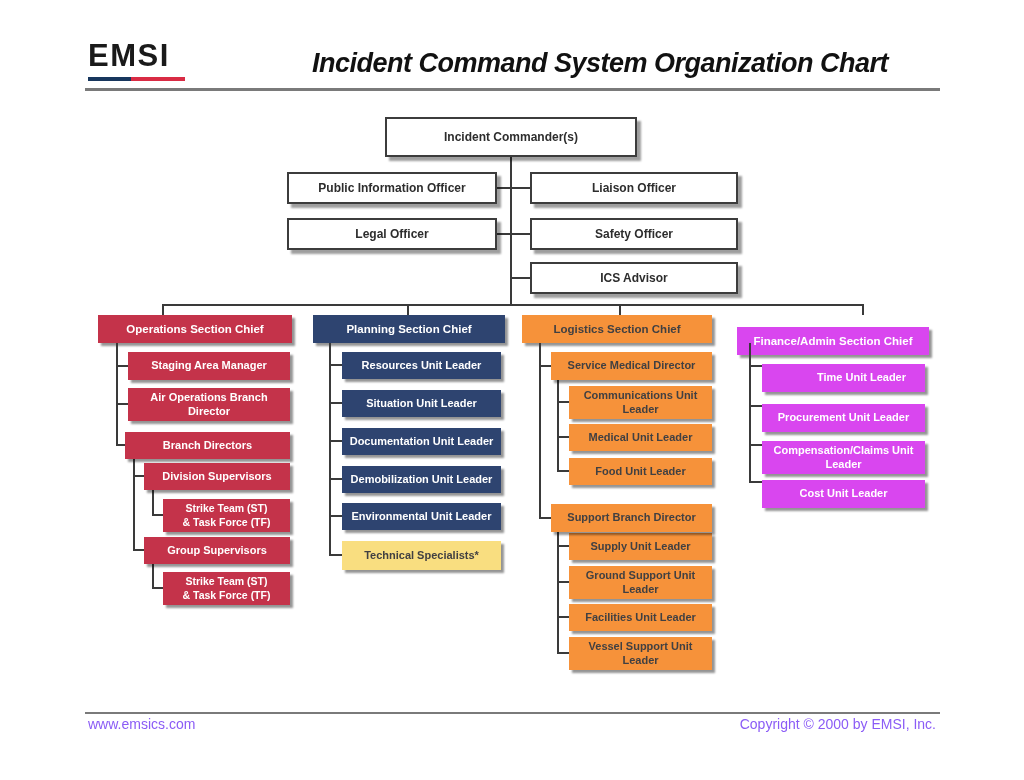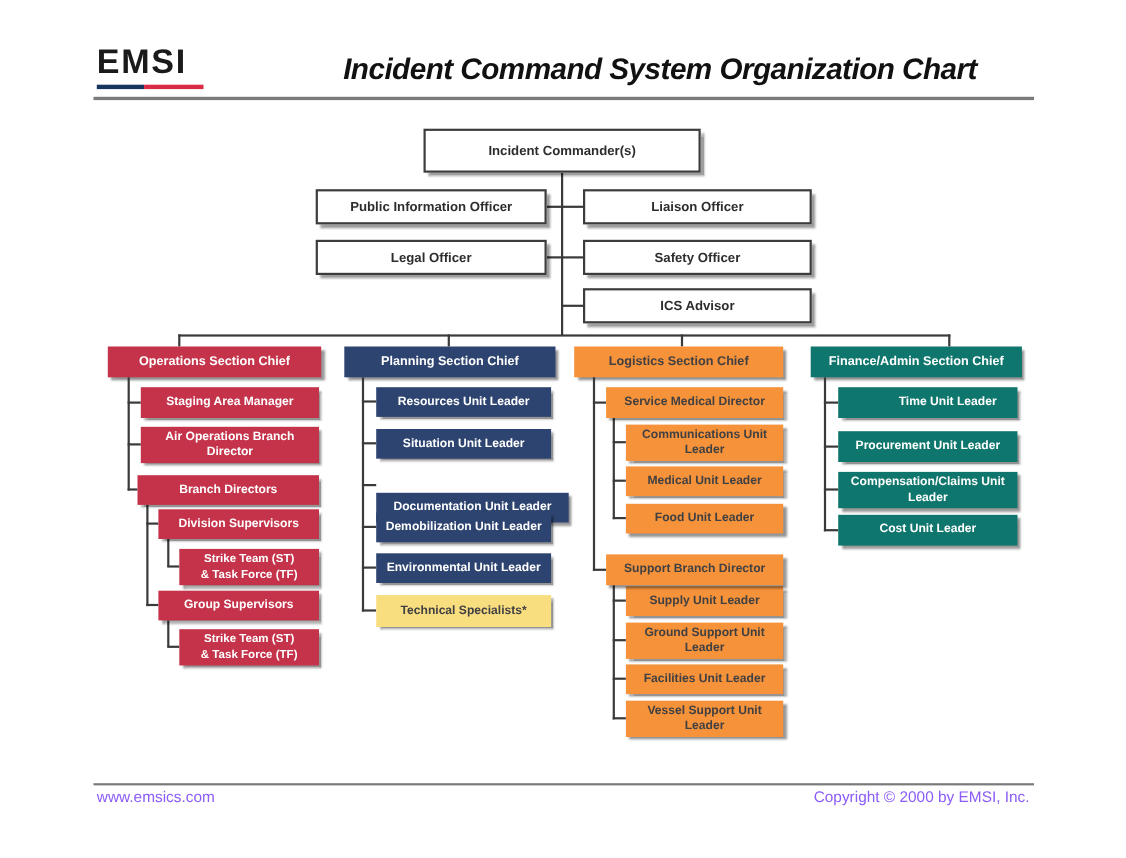--- a/index.html
+++ b/index.html
@@ -21,21 +21,21 @@
   .box{
     position:absolute;display:flex;align-items:center;justify-content:center;
     text-align:center;font-weight:bold;font-size:11px;line-height:1.25;
     white-space:pre-line;box-sizing:border-box;padding:2px 4px;
     box-shadow:3px 3px 2px rgba(0,0,0,0.42);
   }
   .wbox{background:#ffffff;border:2px solid #3c3c3c;color:#2d2d2d;font-size:12px;box-shadow:4px 4px 2px rgba(0,0,0,0.38);}
   .red{background:#C4334A;color:#ffffff;}
   .navy{background:#2E4470;color:#ffffff;}
   .orange{background:#F6923A;color:#414042;}
-  .green{background:#0f766e;color:#ffffff;}
+  .green{background:#d946ef;color:#ffffff;margin-top:12px;}
   .yellow{background:#F9DE80;color:#414042;}
   .chief{font-size:11.5px;}
   .small{font-size:10.5px;}
   
   .line{position:absolute;background:#3a3a3a;}
   
   .footer-text{position:absolute;top:716px;font-size:14px;color:#8b5cf6;}
 </style>
 </head>
 <body>
@@ -98,21 +98,21 @@
   <div class="line" style="left:329px;top:343px;width:2px;height:213px;"></div>
   <div class="line" style="left:329px;top:364px;width:13px;height:2px;"></div>
   <div class="line" style="left:329px;top:402px;width:13px;height:2px;"></div>
   <div class="line" style="left:329px;top:440px;width:13px;height:2px;"></div>
   <div class="line" style="left:329px;top:478px;width:13px;height:2px;"></div>
   <div class="line" style="left:329px;top:515px;width:13px;height:2px;"></div>
   <div class="line" style="left:329px;top:554px;width:13px;height:2px;"></div>
 
   <div class="box navy" style="left:342px;top:352px;width:159px;height:27px;">Resources Unit Leader</div>
   <div class="box navy" style="left:342px;top:390px;width:159px;height:27px;">Situation Unit Leader</div>
-  <div class="box navy" style="left:342px;top:448px;width:175px;height:27px;">Documentation Unit Leader</div>
+  <div class="box navy" style="left:342px;top:428px;width:159px;height:27px;">Documentation Unit Leader</div>
   <div class="box navy" style="left:342px;top:466px;width:159px;height:27px;">Demobilization Unit Leader</div>
   <div class="box navy" style="left:342px;top:503px;width:159px;height:27px;">Environmental Unit Leader</div>
   <div class="box yellow" style="left:342px;top:541px;width:159px;height:29px;">Technical Specialists*</div>
 
   <div class="line" style="left:539px;top:343px;width:2px;height:176px;"></div>
   <div class="line" style="left:539px;top:365px;width:12px;height:2px;"></div>
   <div class="line" style="left:539px;top:517px;width:12px;height:2px;"></div>
   <div class="line" style="left:557px;top:380px;width:2px;height:92px;"></div>
   <div class="line" style="left:557px;top:401px;width:12px;height:2px;"></div>
   <div class="line" style="left:557px;top:436px;width:12px;height:2px;"></div>

